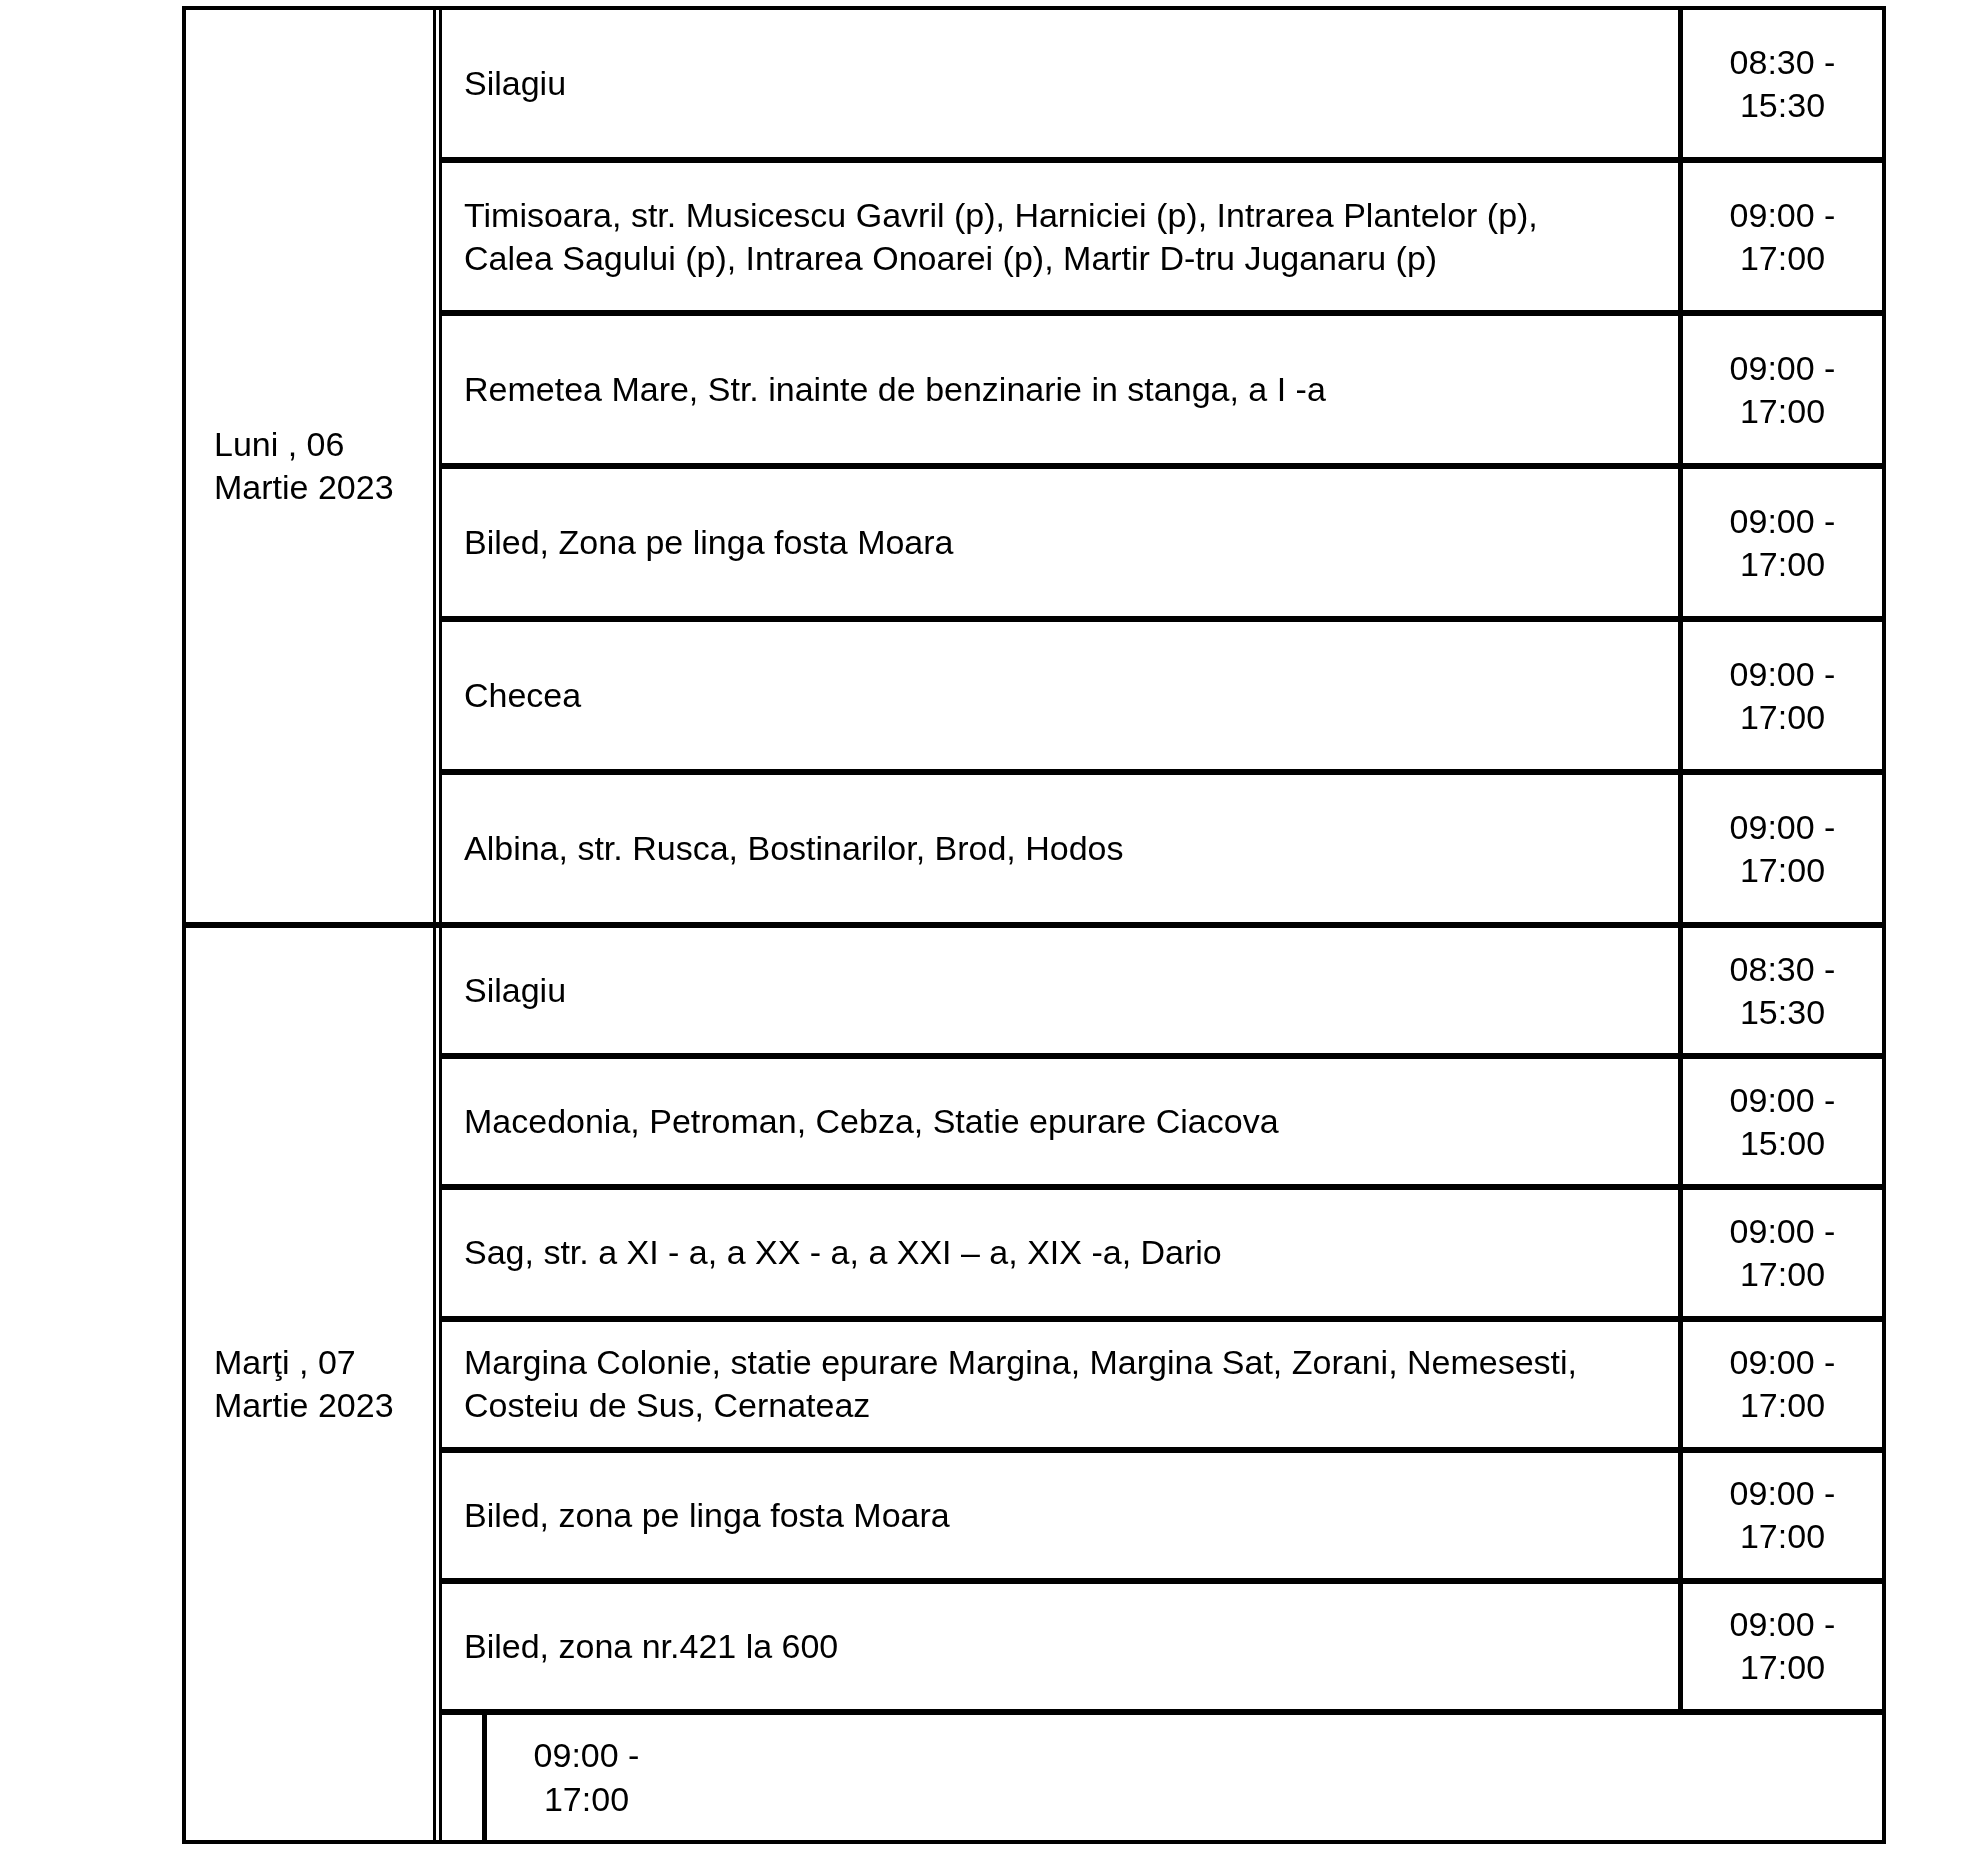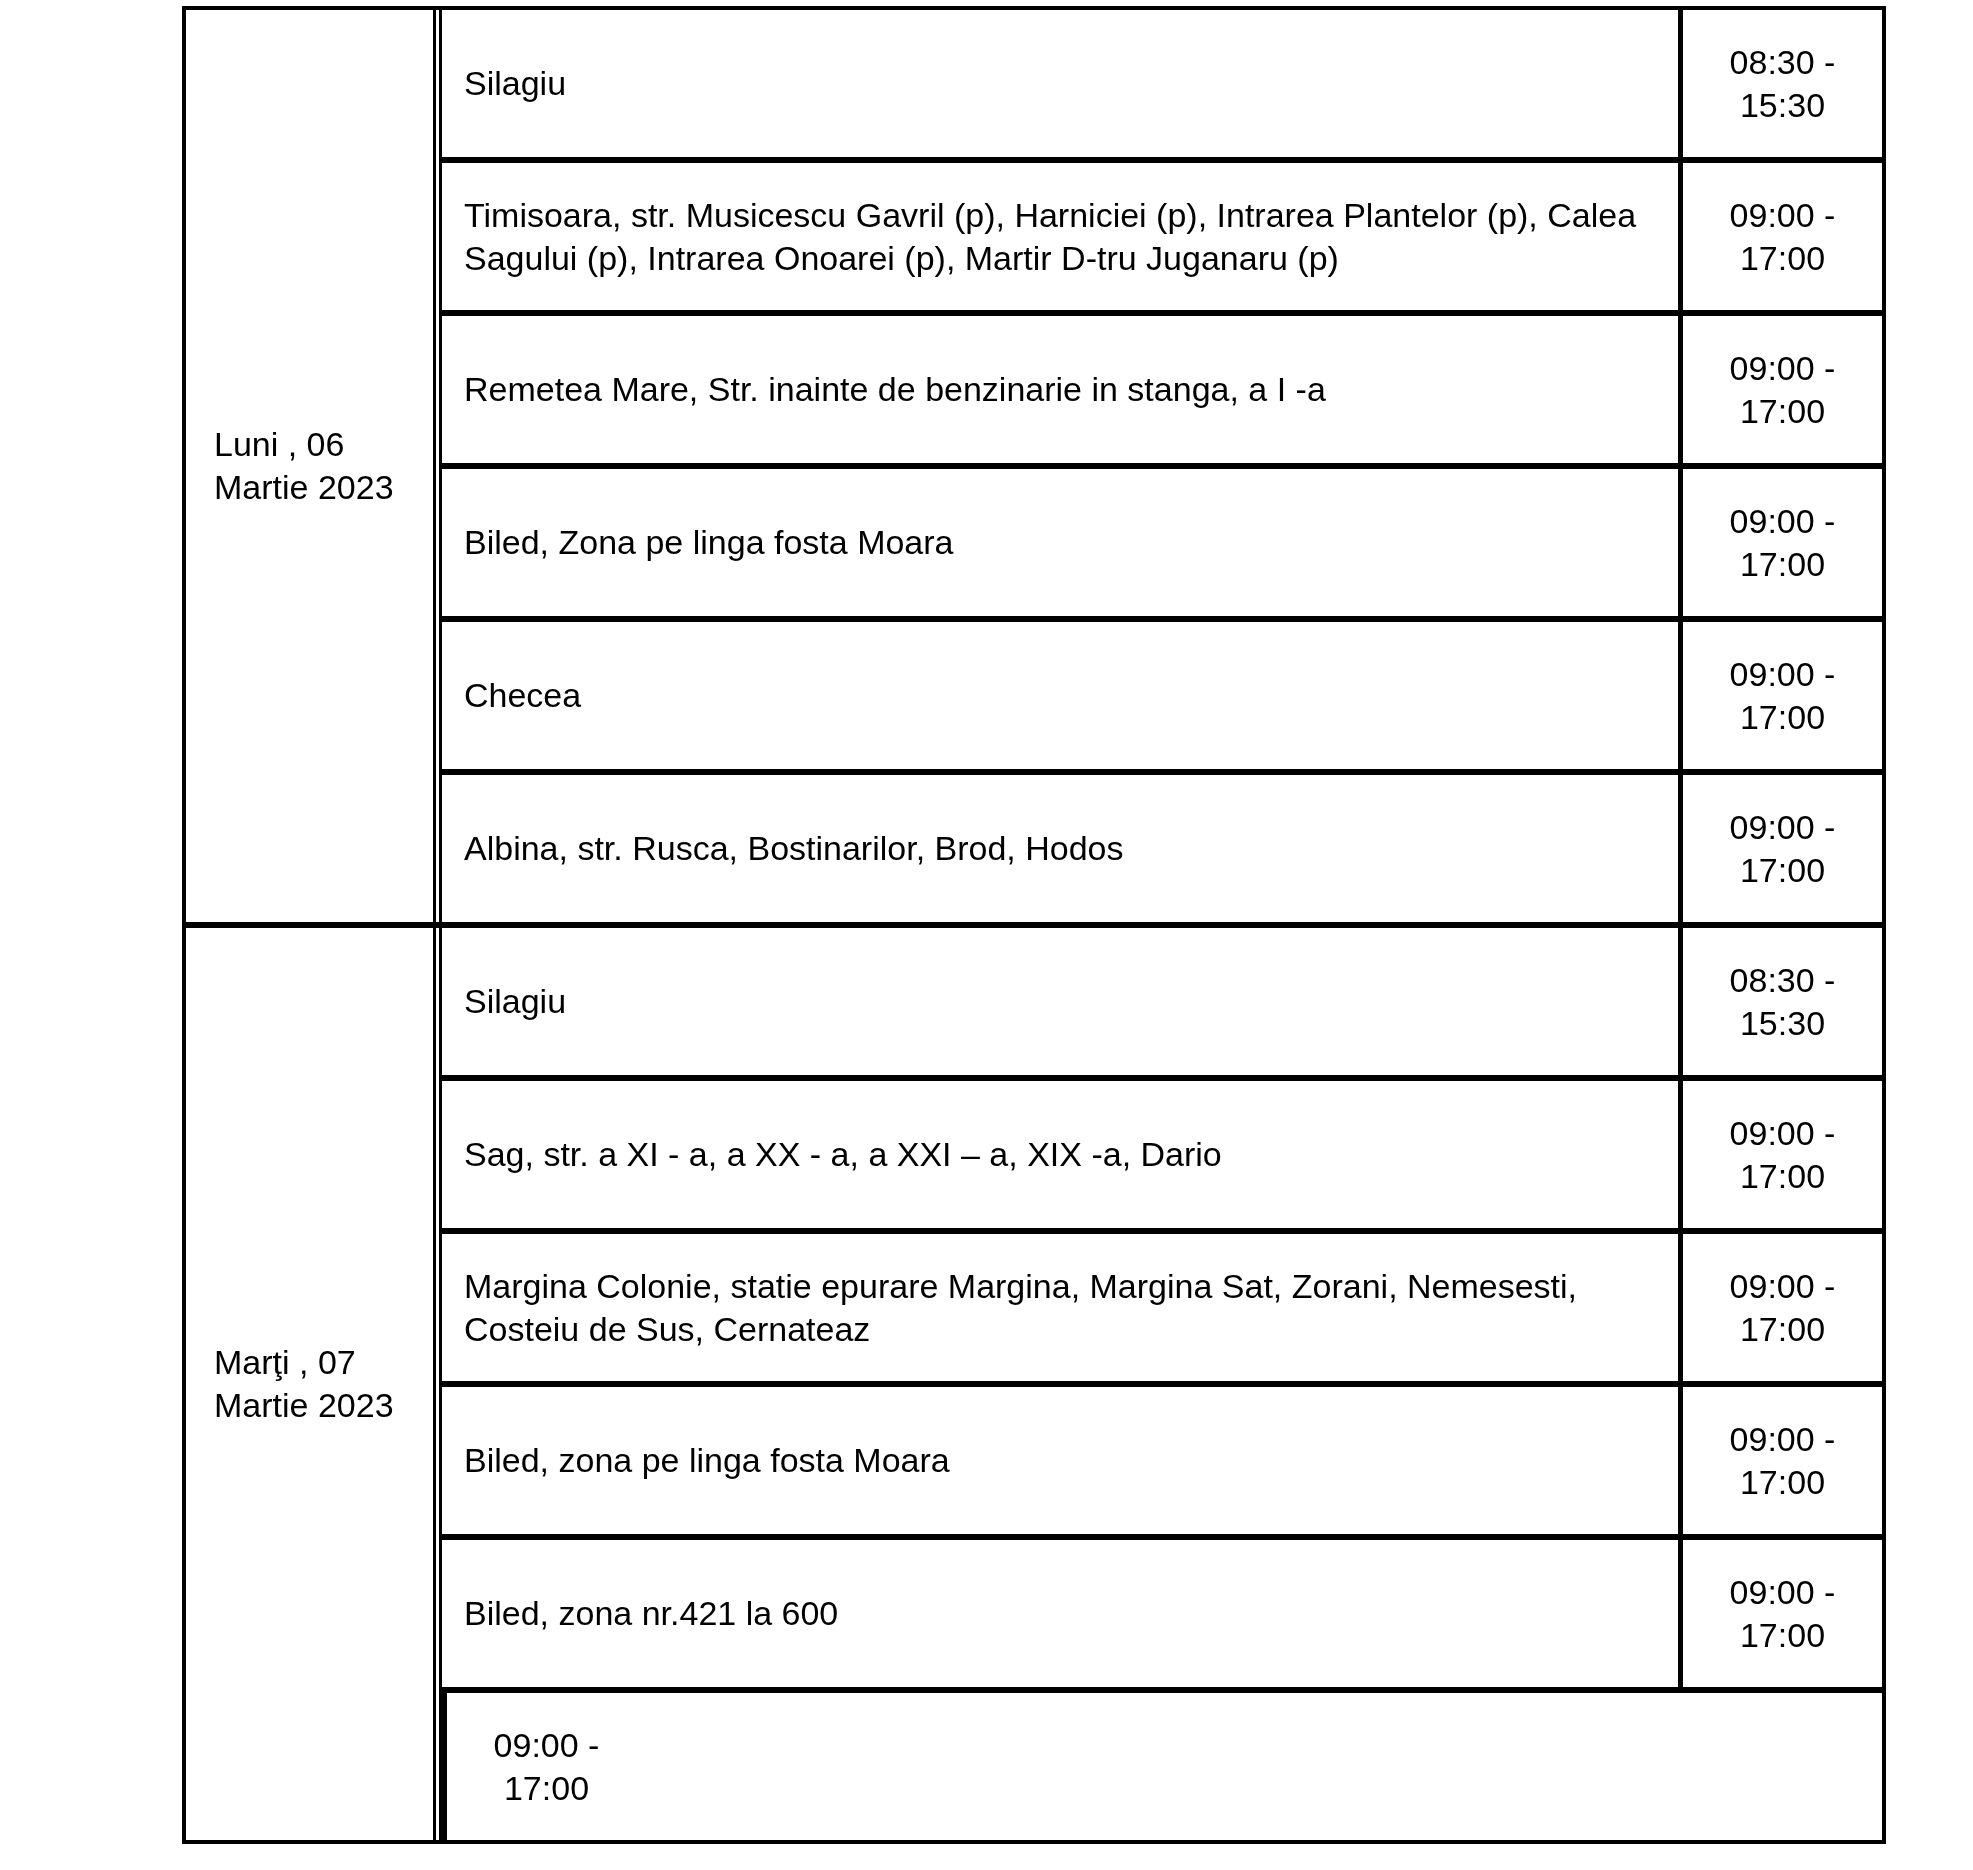--- a/index.html
+++ b/index.html
@@ -79,20 +79,21 @@
   .time-cell {
     flex: 0 0 204px;
     width: 204px;
     box-sizing: border-box;
     border-left: 5.4px solid #000000;
     display: flex;
     align-items: center;
     justify-content: center;
     text-align: center;
     padding: 0 17px;
+    margin-left: 40px;
   }
 </style>
 </head>
 <body>
 
 <div class="page">
   <div class="schedule-table">
 
     <section class="day-block">
       <div class="date-cell">
@@ -158,20 +159,28 @@
         <div class="sched-row">
           <div class="loc-cell">
               <span>Silagiu</span>
             </div>
           <div class="time-cell">
               <span>08:30 - 15:30</span>
             </div>
         </div>
         <div class="sched-row">
           <div class="loc-cell">
+              <span>Macedonia, Petroman, Cebza, Statie epurare Ciacova</span>
+            </div>
+          <div class="time-cell">
+              <span>09:00 - 15:00</span>
+            </div>
+        </div>
+        <div class="sched-row">
+          <div class="loc-cell">
               <span>Sag, str. a XI - a, a XX - a, a XXI – a, XIX -a, Dario</span>
             </div>
           <div class="time-cell">
               <span>09:00 - 17:00</span>
             </div>
         </div>
         <div class="sched-row">
           <div class="loc-cell">
               <span>Margina Colonie, statie epurare Margina, Margina Sat, Zorani, Nemesesti, Costeiu de Sus, Cernateaz</span>
             </div>

